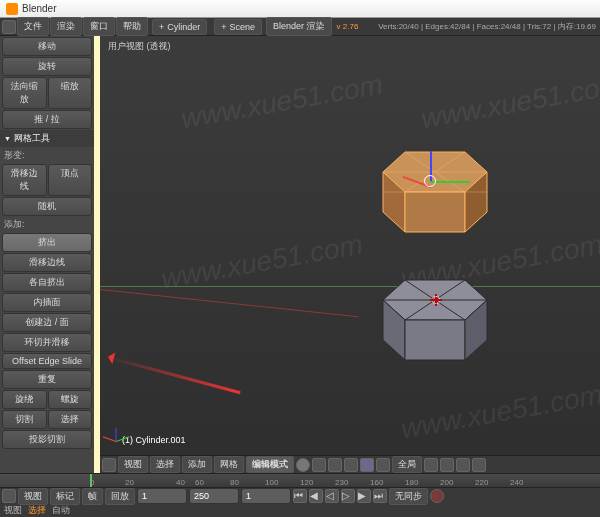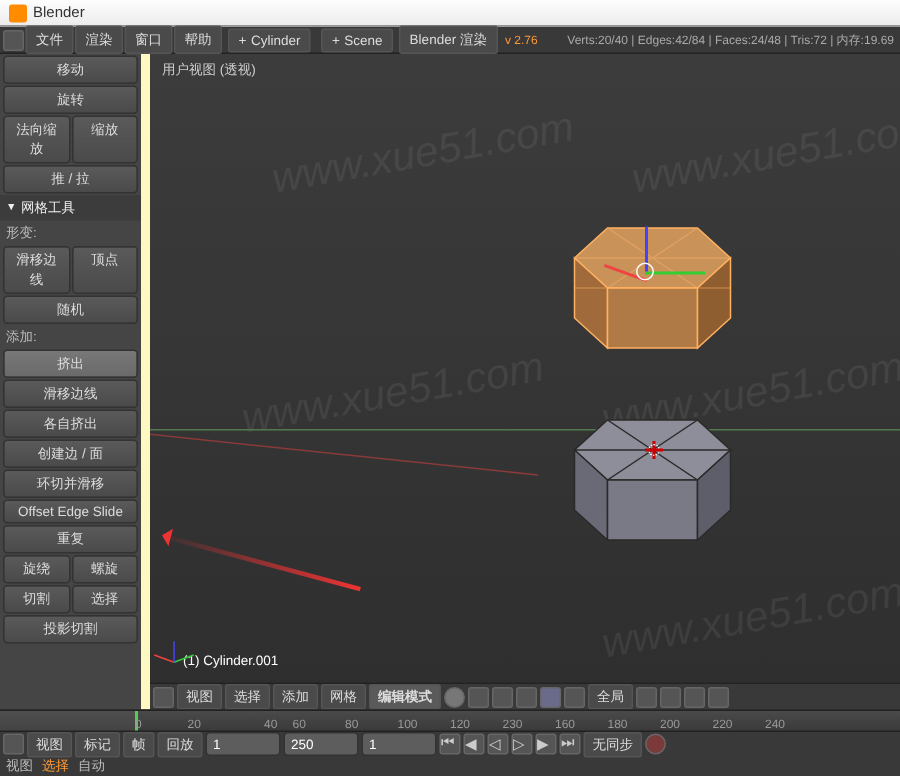--- a/index.html
+++ b/index.html
@@ -100,20 +100,21 @@
     <div class="slab">形变:</div>
     <div class="sbtn2">
       <div class="sbtn">滑移边线</div>
       <div class="sbtn">顶点</div>
     </div>
     <div class="sbtn">随机</div>
     <div class="slab">添加:</div>
     <div class="sbtn" style="background:linear-gradient(#777,#6a6a6a);">挤出</div>
     <div class="sbtn">滑移边线</div>
     <div class="sbtn">各自挤出</div>
+    <div class="sbtn">内插面</div>
     <div class="sbtn">创建边 / 面</div>
     <div class="sbtn">环切并滑移</div>
     <div class="sbtn">Offset Edge Slide</div>
     <div class="sbtn">重复</div>
     <div class="sbtn2">
       <div class="sbtn">旋绕</div>
       <div class="sbtn">螺旋</div>
     </div>
     <div class="sbtn2">
       <div class="sbtn">切割</div>

